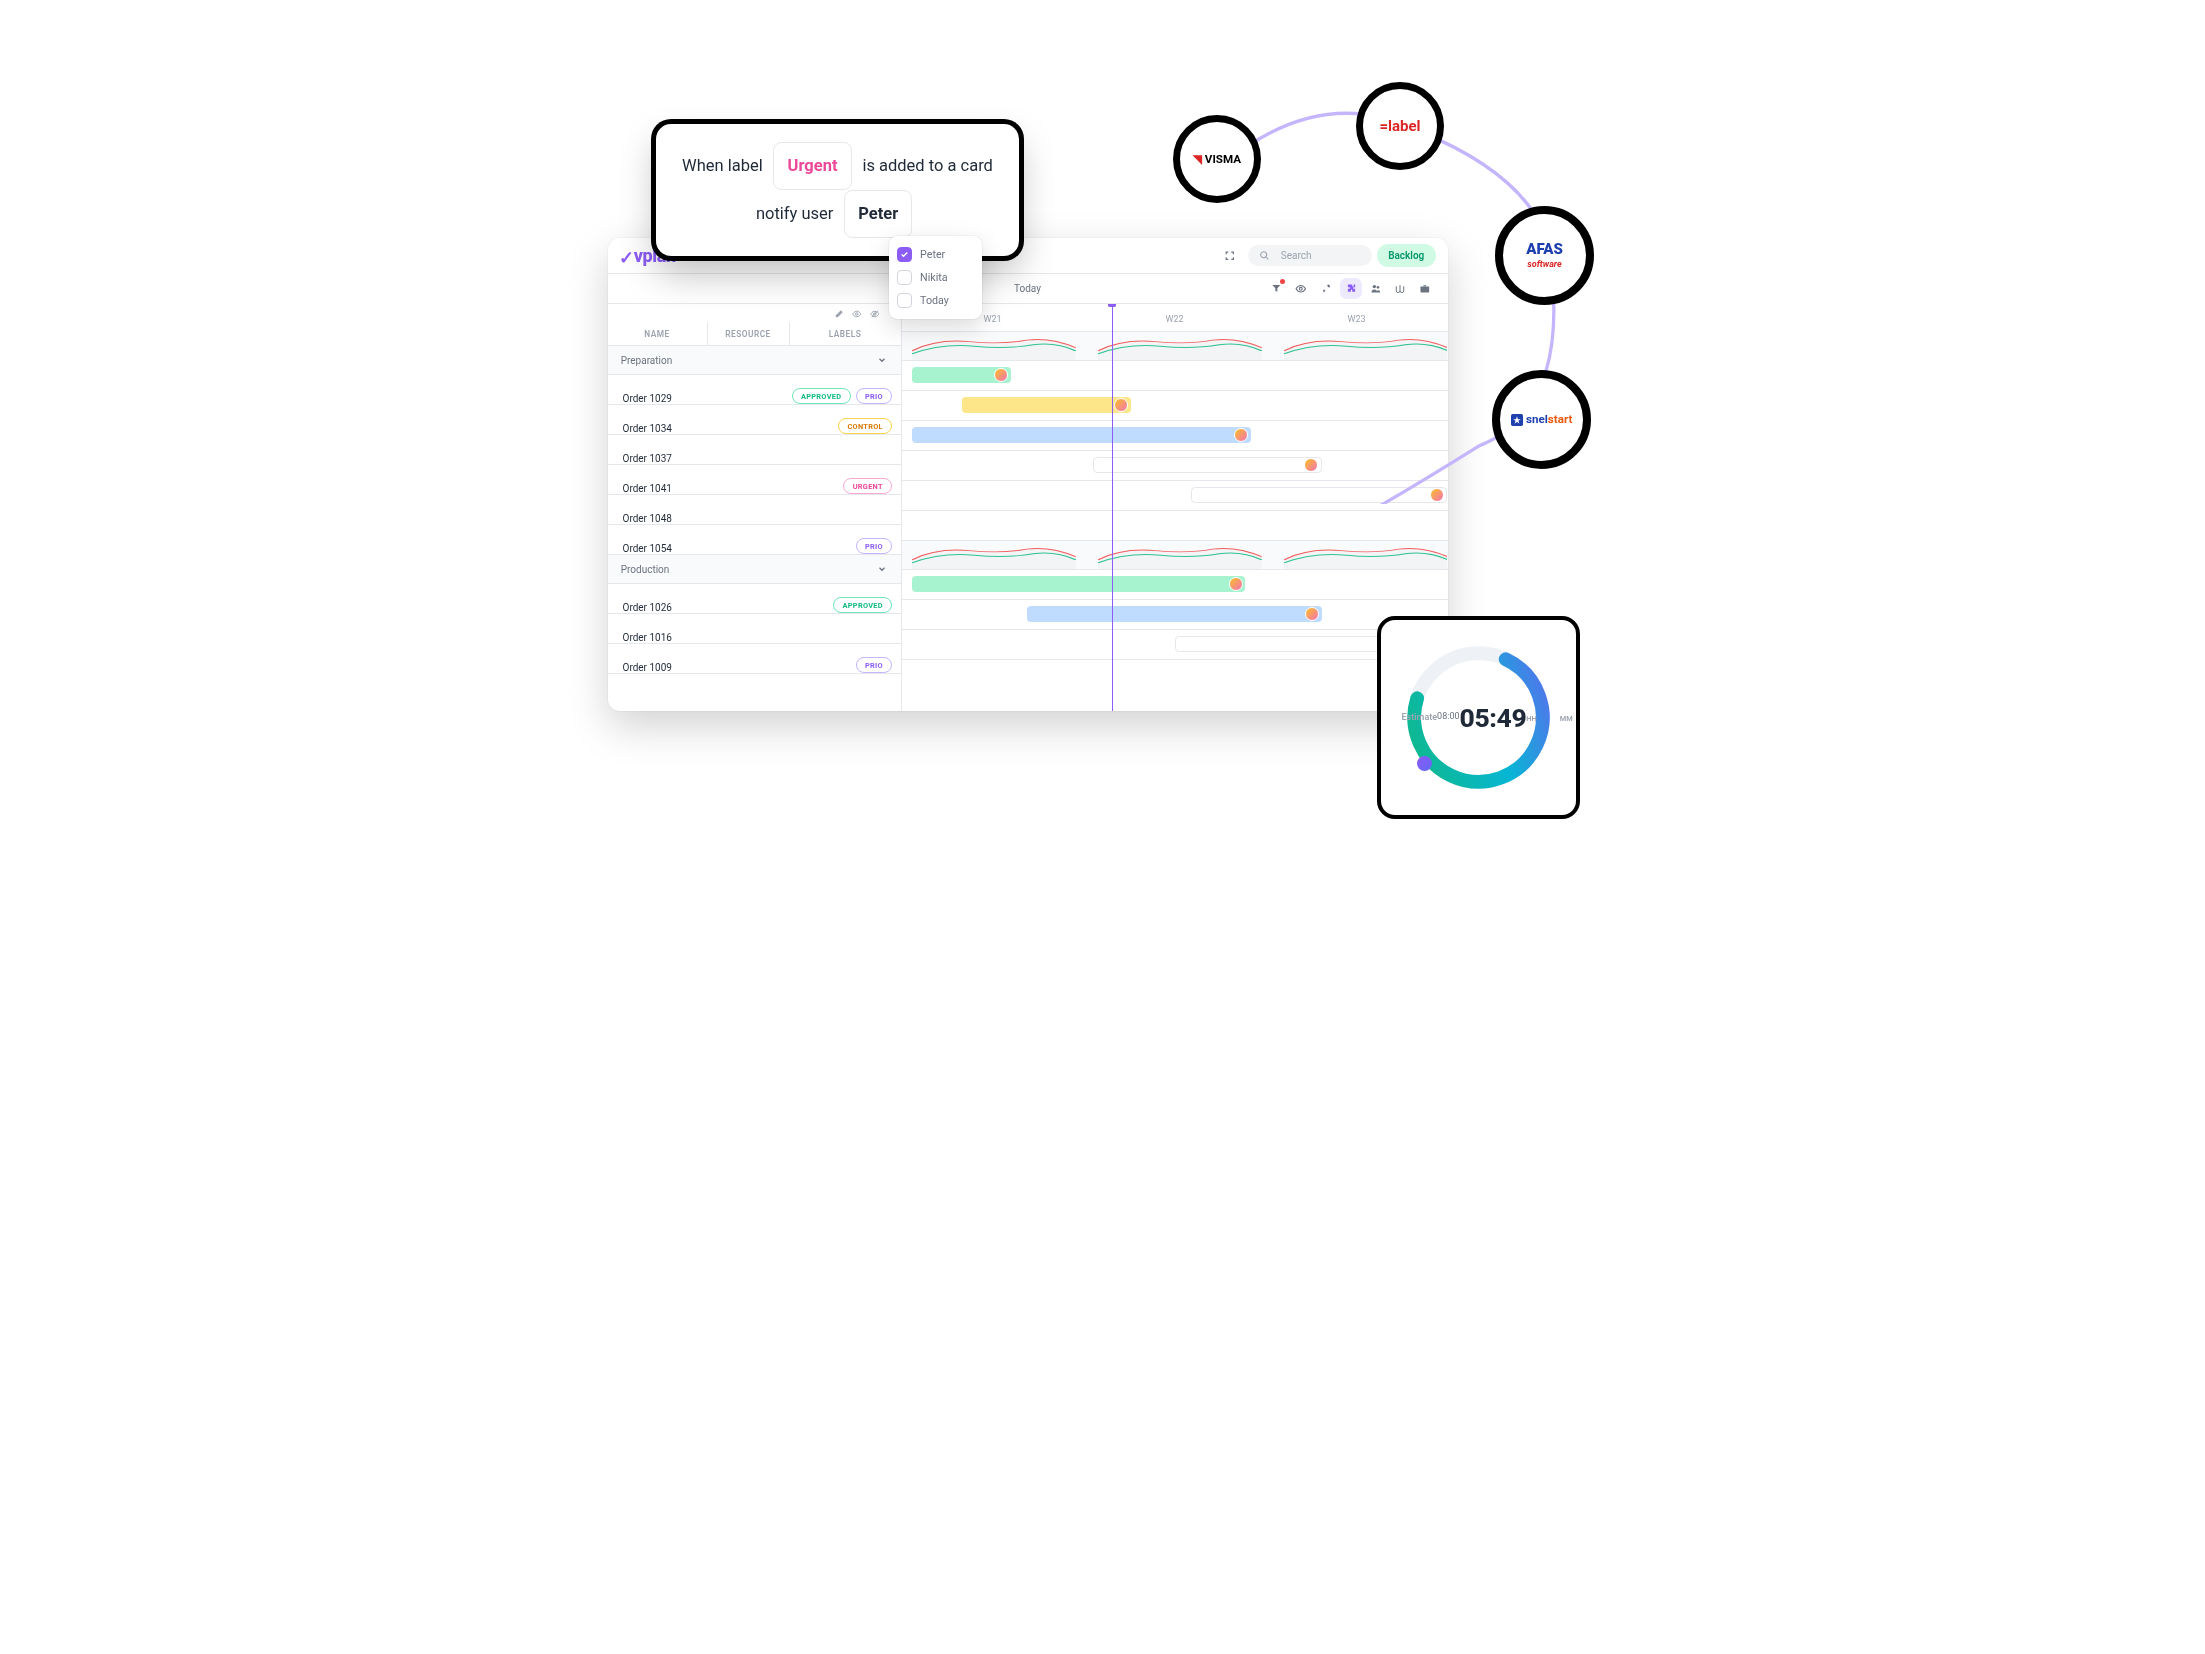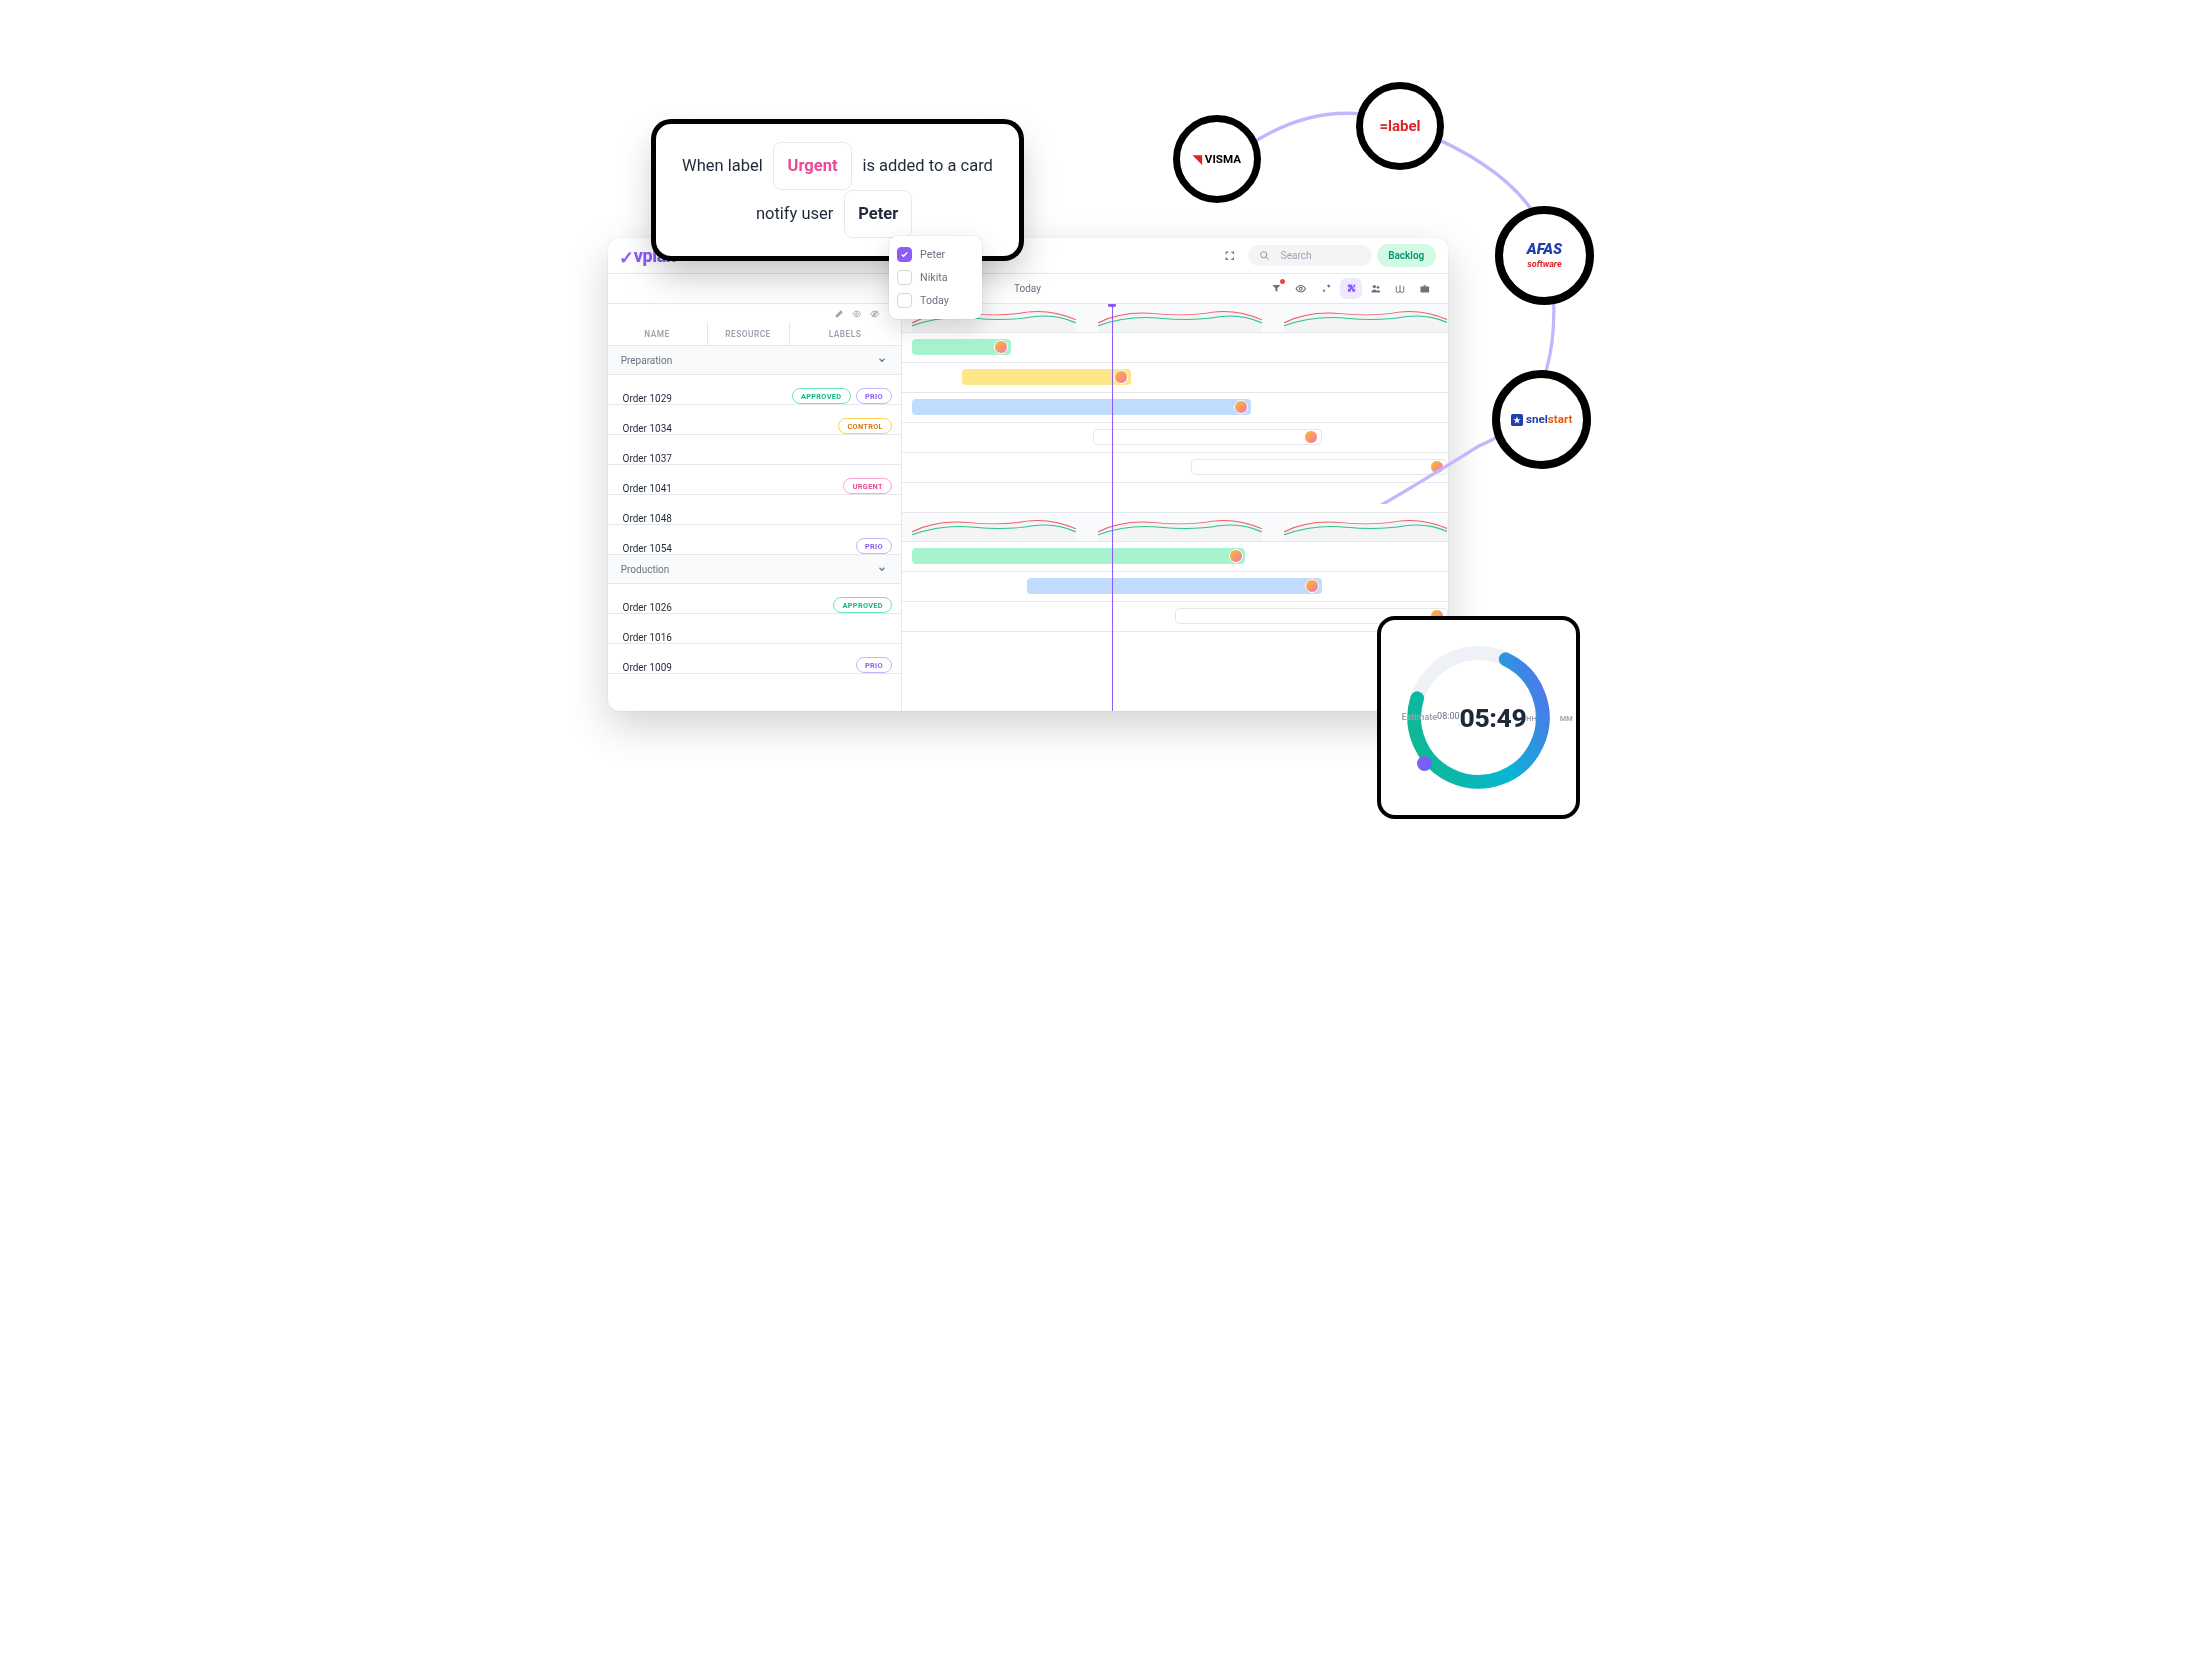--- a/index.html
+++ b/index.html
@@ -127,21 +127,21 @@
     <svg class="arc-path" viewBox="0 0 560 520">
       <path d="M90 110 Q 210 10 330 70 Q 500 140 490 260 Q 500 410 400 450 Q 320 500 250 540" fill="none" stroke="#c4b5fd" stroke-width="4"></path>
     </svg>
     <div class="bubble small" style="left:25px;top:41px">
       <div class="bub-label"><span style="color:#dc2626">◥</span> <span>VISMA</span></div>
     </div>
     <div class="bubble small" style="left:208px;top:8.3px">
       <div class="bub-label" style="color:#dc2626;font-size:15px">=label</div>
     </div>
     <div class="bubble" style="left:347px;top:132px">
-      <div class="bub-label"><span style="color:#1e40af;font-style:italic;font-weight:900;font-size:15px">AFAS</span><br><span style="color:#dc2626;font-style:italic;font-size:9px">software</span></div>
+      <div class="bub-label"><span style="color:#1e40af;font-weight:900;font-size:15px">AFAS</span><br><span style="color:#dc2626;font-style:italic;font-size:9px">software</span></div>
     </div>
     <div class="bubble" style="left:344px;top:296px">
       <div class="bub-label"><span style="background:#1e40af;color:#fff;padding:0.8px 2.5px;border-radius:1.7px;font-size:8.3px">★</span> <span style="color:#1e40af">snel</span><span style="color:#ea580c">start</span></div>
     </div>
   </div>
 
   <div class="app">
 
     <div class="topbar">
       <div class="logo"><span class="check">✓</span><span>vplan</span></div>
@@ -331,20 +331,25 @@
          <div class="name">Order 1009</div>
          <div class="res"></div>
          <div class="labels">
                 <span class="pill prio">PRIO</span>
               </div>
             </div>
           </div>
       </div>
 
       <div class="right">
+        <div class="week-head">
+          <div>W21</div>
+            <div>W22</div>
+            <div>W23</div>
+        </div>
         <div class="gantt" id="gantt">
             <div class="g-group">
        <svg class="curve" style="left:2%;width:30%" viewBox="0 0 100 34" preserveAspectRatio="none">
   <path class="shade" d="M0 34 L0 22 Q15 6 35 10 Q55 14 70 8 Q85 4 100 18 L100 34 Z"></path>
   <path d="M0 22 Q15 6 35 10 Q55 14 70 8 Q85 4 100 18" fill="none" stroke="#ef4444" stroke-width="1.2"></path>
   <path d="M0 26 Q18 12 38 16 Q58 20 74 14 Q88 10 100 22" fill="none" stroke="#10b981" stroke-width="1.2"></path>
               </svg>
               <svg class="curve" style="left:36%;width:30%" viewBox="0 0 100 34" preserveAspectRatio="none">
   <path class="shade" d="M0 34 L0 22 Q15 6 35 10 Q55 14 70 8 Q85 4 100 18 L100 34 Z"></path>
   <path d="M0 22 Q15 6 35 10 Q55 14 70 8 Q85 4 100 18" fill="none" stroke="#ef4444" stroke-width="1.2"></path>

